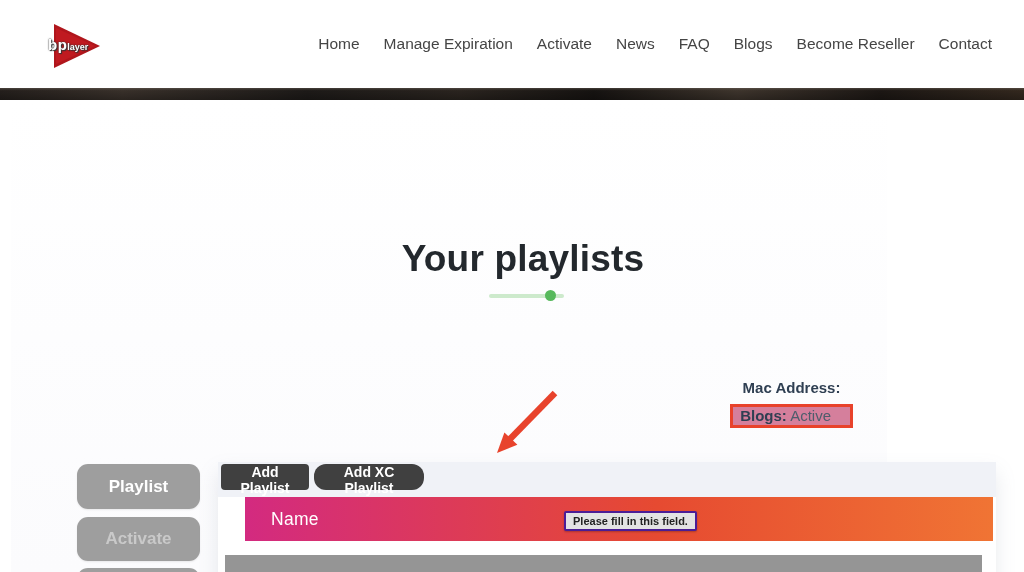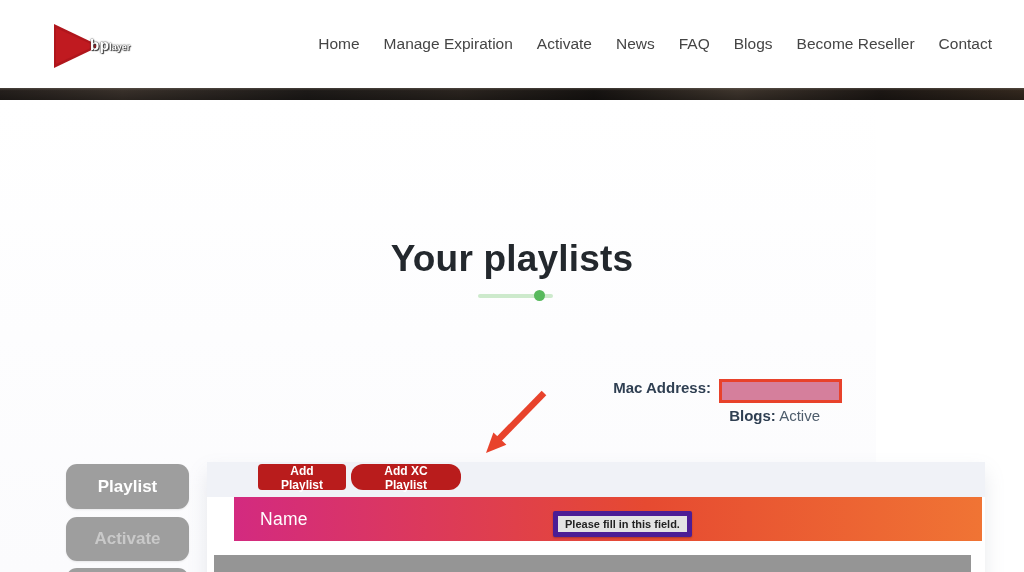--- a/index.html
+++ b/index.html
@@ -5,48 +5,48 @@
   * { margin:0; padding:0; box-sizing:border-box; }
   html,body { width:1024px; height:572px; }
   body { font-family:"Liberation Sans", sans-serif; background:#fff; overflow:hidden; }
   #stage { position:relative; width:1024px; height:572px; background:#fff; }
 
   
   .header { position:absolute; top:0; left:0; width:1024px; height:88px; background:#fff; }
   .logo { position:absolute; left:46px; top:20px; width:70px; height:50px; cursor:pointer; }
   .logo svg { position:absolute; left:8px; top:2px; }
   .logo-text { position:absolute; left:2px; top:16px; white-space:nowrap;
-    color:#fff; text-shadow:0 0 1px #3a3a3a, 0 0 2px #3a3a3a, 1px 1px 1px #333;margin-left:42px; }
+    color:#fff; text-shadow:0 0 1px #3a3a3a, 0 0 2px #3a3a3a, 1px 1px 1px #333; }
   .logo-text .lg { font-size:15px; font-weight:bold; letter-spacing:.5px; }
   .logo-text .sm { font-size:9px; font-weight:bold; }
   .nav { position:absolute; top:0; right:0; height:88px; display:flex; align-items:center;
     gap:24px; padding-right:32px; }
   .nav-item { font-size:15.5px; color:#454545; cursor:pointer; white-space:nowrap; }
 
   
   .hero-strip { position:absolute; top:88px; left:0; width:1024px; height:12px;
     background:
       linear-gradient(180deg, rgba(120,110,100,.45) 0%, rgba(0,0,0,0) 22%, rgba(0,0,0,.25) 100%),
       linear-gradient(90deg, #241f1c 0%, #38302a 12%, #1d1a18 30%, #2a241f 45%, #161311 58%, #3d342c 72%, #1c1714 86%, #33281e 100%); }
 
   
-  .main { position:absolute; top:100px; left:0; width:876px; height:472px;
+  .main { position:absolute; top:100px; left:11px; width:876px; height:472px;
     background:linear-gradient(#ffffff, #fbfbfd); }
 
   .page-title { position:absolute; top:138px; left:0; width:1024px; text-align:center;
     font-size:37px; font-weight:bold; color:#23282d; letter-spacing:.2px; }
   .divider { position:absolute; top:194px; left:478px; width:75px; height:4px;
     background:#cdeacc; border-radius:2px; }
   .divider-dot { position:absolute; top:-4px; left:56px; width:11px; height:11px;
     border-radius:50%; background:#57b95c; }
   .subtitle { position:absolute; top:219px; left:0; width:1024px; text-align:center;
     font-size:15px; color:#5f7086; }
 
   
-  .acct-row1 { position:absolute; top:279px; right:34px; display:flex; gap:8px; }
+  .acct-row1 { position:absolute; top:279px; right:34px; display:flex; align-items:center; gap:8px;flex-direction:column; }
   .acct-label { font-size:15px; font-weight:bold; color:#2f3f52; white-space:nowrap; }
   .mac-redaction { width:123px; height:24px; background:#d57f9c; border:3px solid #e8422b; }
   .acct-row2 { position:absolute; top:307px; right:56px; font-size:15px; }
   .acct-row3 { position:absolute; top:330px; right:56px; font-size:15px; }
   .acct-value { color:#4e5d6c; font-weight:normal; }
 
   
   .anno-arrow { position:absolute; left:468px; top:287px; width:84px; height:84px; pointer-events:none; }
 
   
@@ -55,31 +55,31 @@
     font-family:"Liberation Sans", sans-serif; font-size:17px; font-weight:bold; cursor:pointer;
     box-shadow:0 1px 2px rgba(0,0,0,.08); }
   .side-btn.playlist { top:364px; height:45px; color:#ffffff; }
   .side-btn.activate { top:417px; height:44px; color:#c9c9c9; }
   .side-btn.logout   { top:468px; height:43px; color:#c9c9c9; }
 
   
   .card { position:absolute; left:207px; top:362px; width:778px; height:158px; background:#fff;
     box-shadow:0 10px 20px rgba(130,140,160,.18); border-radius:2px; }
   .card-toolbar { position:absolute; top:0; left:0; right:0; height:35px; background:#f0f2f7; }
-  .tb-btn { position:absolute; top:2px; height:26px; background:#b91c1c; color:#fff; border:none;
-    border-radius:4px; font-family:"Liberation Sans", sans-serif; font-size:12px; font-weight:bold;
-    cursor:pointer; padding:0 12px;margin-left:48px; }
+  .tb-btn { position:absolute; top:2px; height:26px; background:#404040; color:#fff; border:none;
+    border-radius:4px; font-family:"Liberation Sans", sans-serif; font-size:14px; font-weight:bold;
+    cursor:pointer; padding:0 12px; }
   .tb-btn.add { left:3px; width:88px; }
   .tb-btn.addxc { left:96px; width:110px;border-radius:12px; }
   .grad-header { position:absolute; top:35px; left:2px; right:3px; height:44px;
     background:linear-gradient(90deg, #d32a80 0%, #e64a31 55%, #f07434 100%);margin-left:25px; }
   .grad-header .name { position:absolute; left:26px; top:0; line-height:44px; font-size:17.5px;
     color:#fff; letter-spacing:.3px; }
   .tooltip { position:absolute; left:346px; top:49px; padding:2px 7px; background:#e3e3e3;
-    border:5px solid #4c1d95; border-radius:2px; font-size:11px; font-weight:bold; color:#222;
+    border:2px solid #4c1d95; border-radius:2px; font-size:11px; font-weight:bold; color:#222;
     box-shadow:0 1px 2px rgba(0,0,0,.25); white-space:nowrap; }
   .row-redaction { position:absolute; left:7px; top:93px; width:757px; height:53px; background:#959595; }
 </style>
 </head>
 <body>
 
 <div id="stage">
 
   <div class="header">
     <div class="logo">

